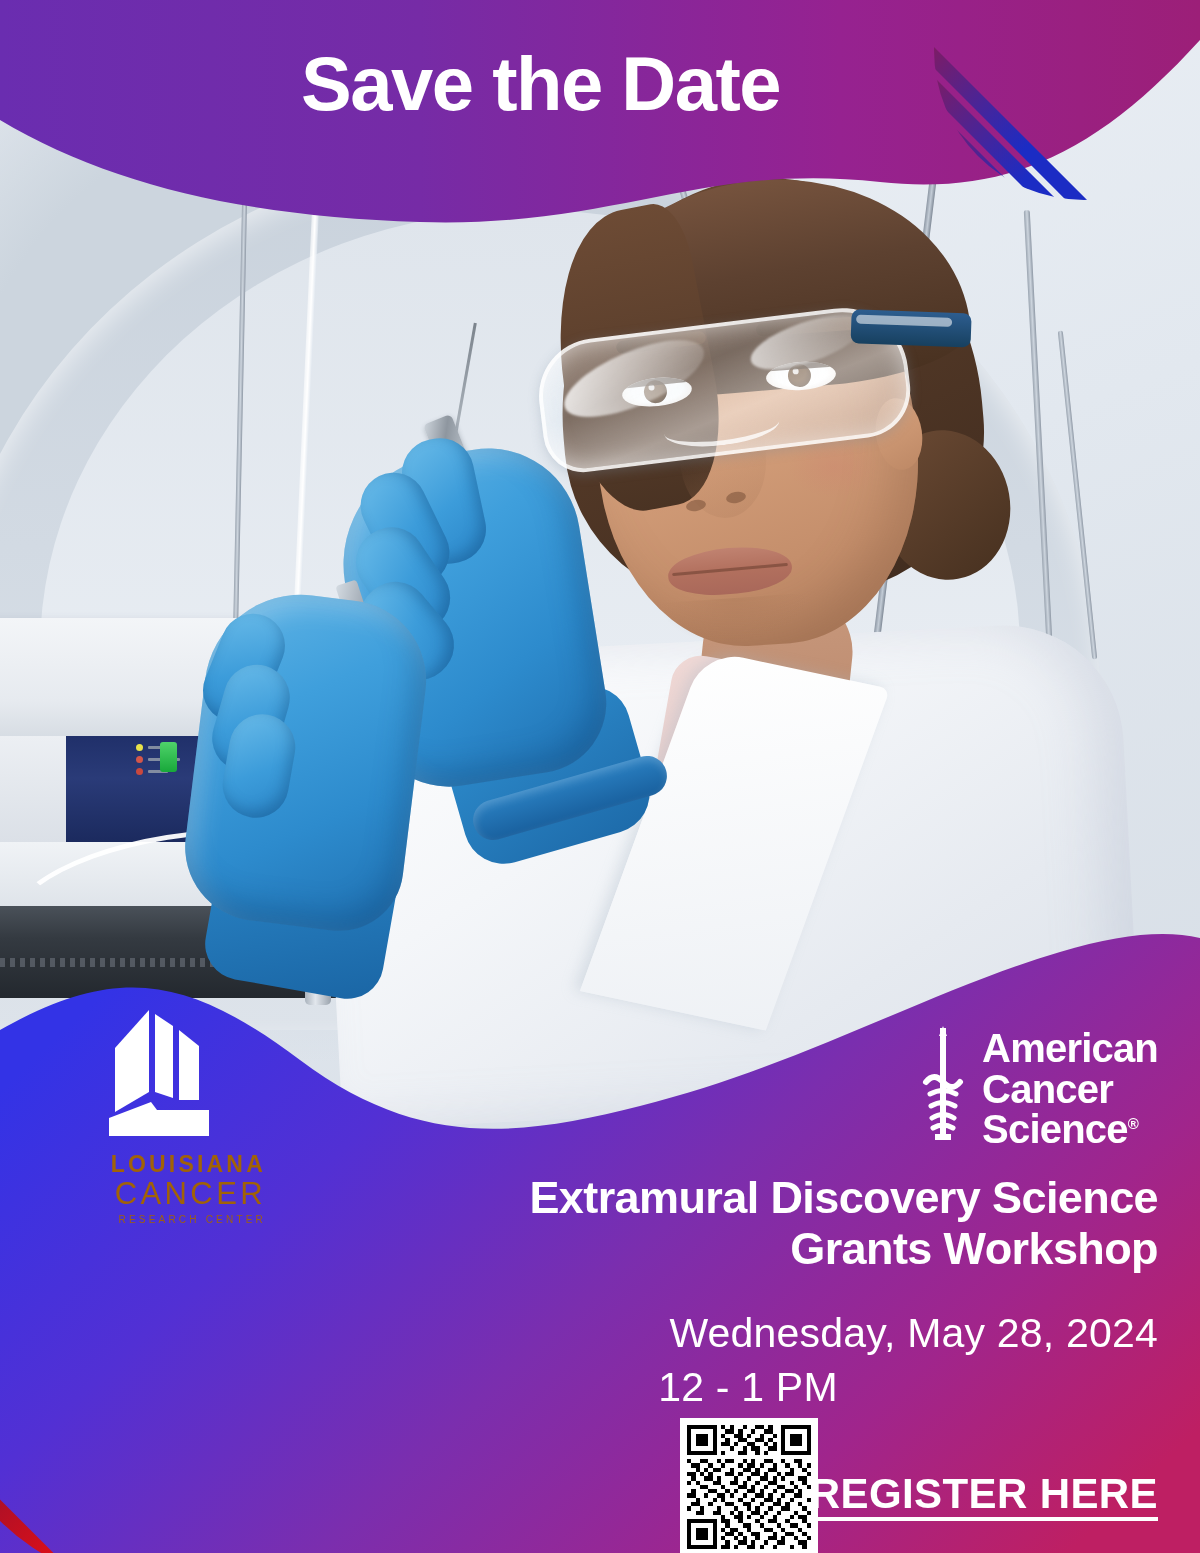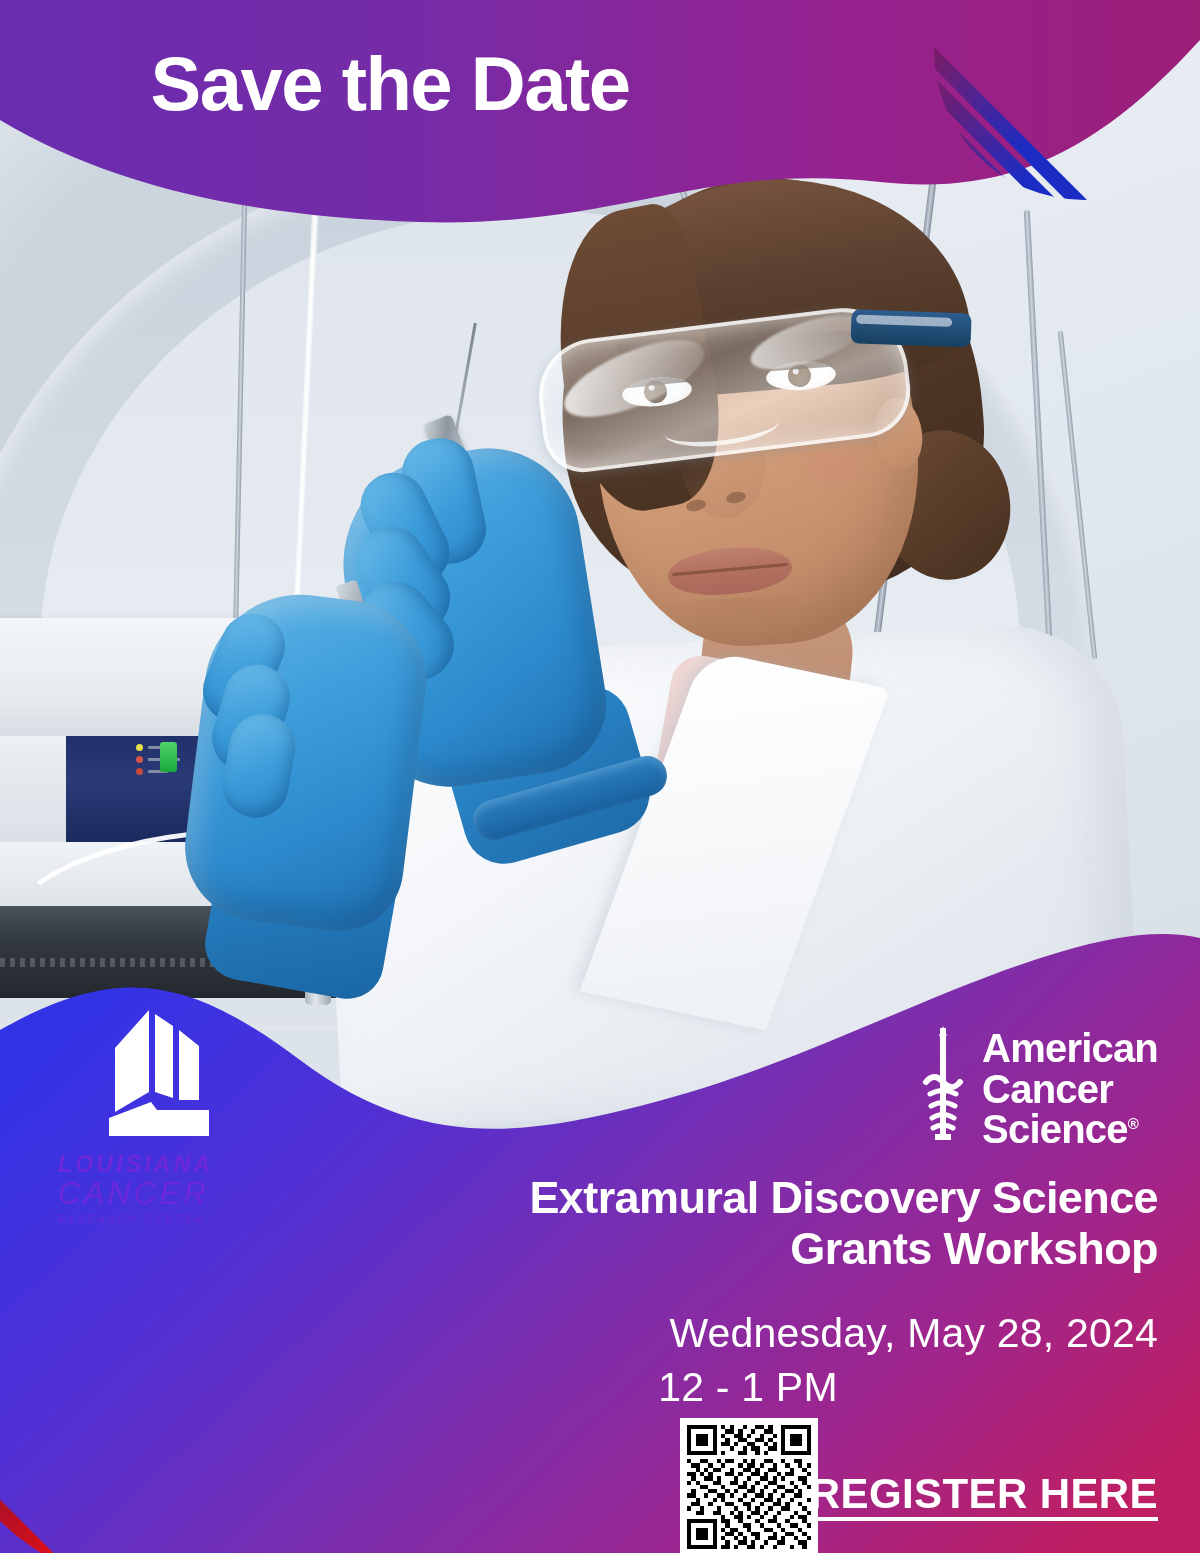--- a/index.html
+++ b/index.html
@@ -325,21 +325,21 @@
 
   
   .header-band {
     position:absolute; left:0; top:0; width:1200px; height:320px;
     overflow:hidden;
   }
   .header-band svg { display:block; width:1200px; height:320px; }
 
   .headline {
     position:absolute; left:0; top:40px; width:1200px;
-    text-align:center; padding-right:420px;
+    text-align:right; padding-right:420px;
     font-size:76px; font-weight:bold; color:#ffffff;
     letter-spacing:-1.5px;
   }
 
   
   .stripes-tr {
     position:absolute; right:-4px; top:-10px; width:320px; height:270px;
     clip-path:circle(150px at 200px 60px);
     background:repeating-linear-gradient(135deg,
         rgba(0,0,0,0) 0px, rgba(0,0,0,0) 15px,
@@ -363,21 +363,21 @@
 
   
   .bottom-panel { position:absolute; left:0; top:900px; width:1200px; height:653px; }
   .bottom-panel svg { display:block; width:1200px; height:653px; }
 
   .bottom-content { position:absolute; left:0; top:900px; width:1200px; height:653px; }
 
   
   .lcrc { position:absolute; left:58px; top:100px; width:208px; }
   .lcrc-mark { position:relative; width:150px; height:150px; margin:0 auto; }
-  .lcrc-text { text-align:left; color:#6d28d9; margin-top:2px;font-style:italic; }
+  .lcrc-text { text-align:right; color:#a16207; margin-top:2px; }
   .lcrc-l1 { font-size:23px; font-weight:bold; letter-spacing:3.2px; line-height:1.1; }
   .lcrc-l2 { font-size:31px; font-weight:300; letter-spacing:3.4px; line-height:1.12; }
   .lcrc-l3 { font-size:10px; font-weight:300; letter-spacing:3.2px; line-height:1.6; opacity:.95; }
 
   
   .acs { position:absolute; right:42px; top:124px; display:flex; align-items:center; gap:16px; }
   .acs-text { color:#fff; font-weight:bold; font-size:40px; line-height:1.02; letter-spacing:-0.8px; }
   .acs-text .reg { font-size:15px; vertical-align:super; font-weight:bold; }
 
   .event-title {

